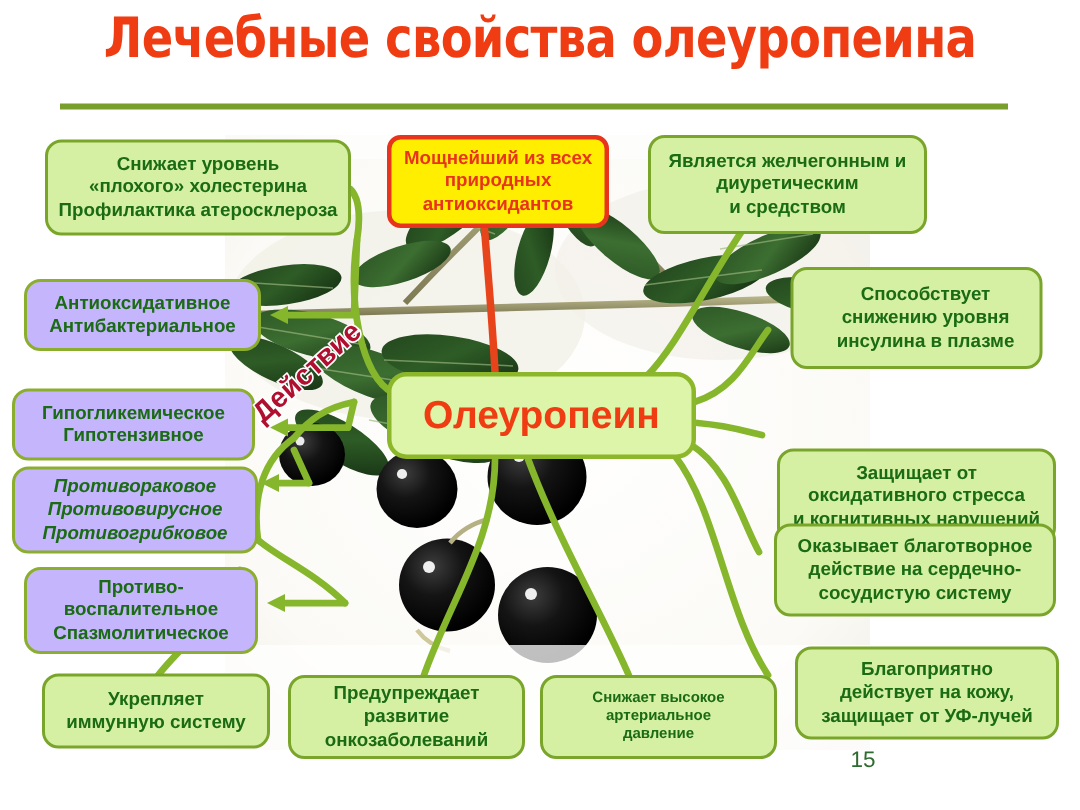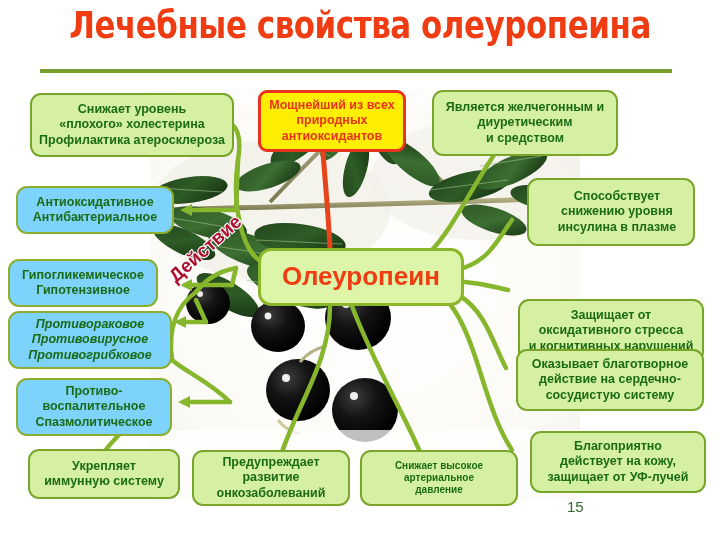--- a/index.html
+++ b/index.html
@@ -36,21 +36,21 @@
   .box{
     position:absolute;box-sizing:border-box;
     border:2px solid #7aa52b;border-radius:11px;
     display:flex;align-items:center;justify-content:center;
     text-align:center;font-weight:bold;line-height:1.22;
     color:#1b6b15;
     overflow:visible;
   }
   .box span{display:block;width:100%;white-space:pre-line;}
   .g-light{background:#d6f0a3;}
-  .g-yellow{background:#7dd3fc;border-color:#8cae2e;}
+  .g-yellow{background:#c4b5fd;border-color:#8cae2e;}
   .red-yellow{background:#ffee00;border:3px solid #e8341c;color:#e8341c;border-radius:9px;}
   .center-box{
     background:#ddf5a8;border:3px solid #8cb72b;border-radius:13px;
     color:#f03c12;font-size:26px;
   }
 
   
   .diagonal{
     position:absolute;left:172px;top:268px;
     font-size:19px;font-weight:bold;color:#b01030;
@@ -235,21 +235,21 @@
     <span>Антиоксидативное
 Антибактериальное</span>
   </div>
 
   <div class="box g-light" style="left:527px;top:178px;width:168px;height:68px;font-size:12.5px;padding-left:12px;">
     <span>Способствует
 снижению уровня
 инсулина в плазме</span>
   </div>
 
-  <div class="box g-yellow" style="left:8px;top:259px;width:150px;height:48px;font-size:12.5px;justify-content:flex-end;">
+  <div class="box g-yellow" style="left:8px;top:259px;width:162px;height:48px;font-size:12.5px;justify-content:flex-end;">
     <span>Гипогликемическое
 Гипотензивное</span>
   </div>
 
   <div class="box center-box" style="left:258px;top:248px;width:206px;height:58px;">
     <span>Олеуропеин</span>
   </div>
 
   <div class="box g-light" style="left:518px;top:262px;width:186px;height:64px;font-size:12.5px;margin-top:37px;">
     <span>Защищает от

